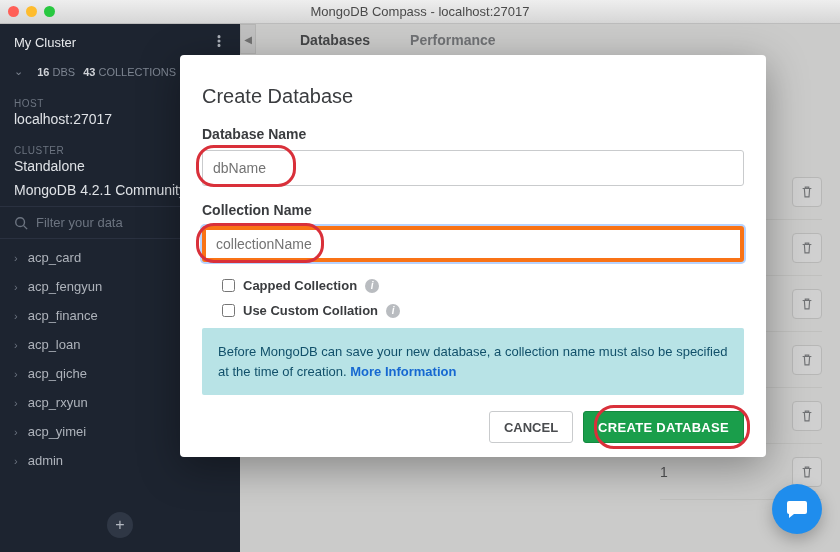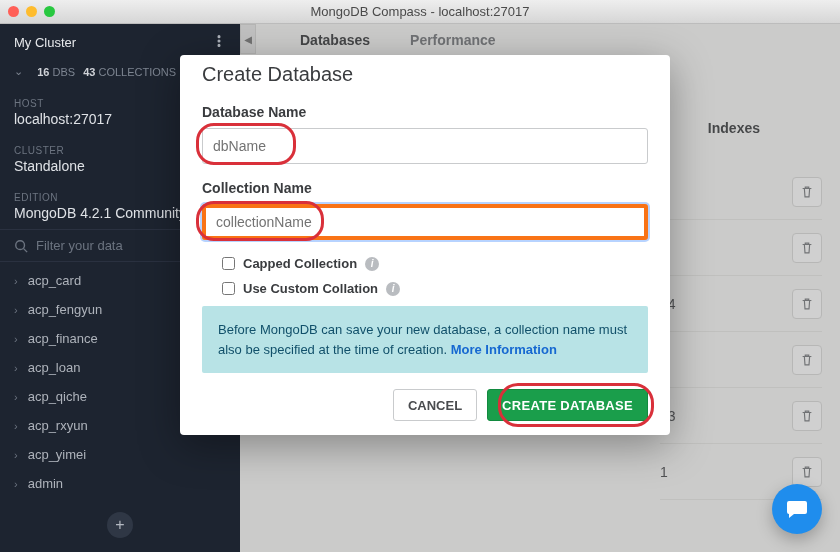--- a/index.html
+++ b/index.html
@@ -39,21 +39,21 @@
   .rows { position:absolute; top:140px; right:18px; left:420px; }
   .row { display:flex; align-items:center; justify-content:space-between; height:56px; border-bottom:1px solid #e6e6e4; }
   .row .val{ width:120px; font-size:14px; color:#3b3d40; }
   .trash{ width:30px; height:30px; border:1px solid #d9d9d7; border-radius:4px; background:#fff; display:flex; align-items:center; justify-content:center; color:#6e7074; cursor:pointer;}
   .trash svg{width:14px;height:14px;}
 
   
   .dim { position:absolute; inset:0; background:rgba(120,120,120,0.35); }
 
   
-  .modal { position:absolute; left:180px; top:55px; width:490px; background:#fff; border-radius:4px; box-shadow:0 10px 40px rgba(0,0,0,0.35); padding:8px 22px 14px; }
+  .modal { position:absolute; left:180px; top:55px; width:586px; background:#fff; border-radius:4px; box-shadow:0 10px 40px rgba(0,0,0,0.35); padding:30px 22px 14px; }
   .modal h2{ font-size:20px; font-weight:400; color:#3a3c3f; margin-bottom:18px; }
   .fld-label{ font-size:14px; font-weight:700; color:#3a3c3f; margin-bottom:8px; }
   .fld{ position:relative; margin-bottom:16px;}
   .fld input{ width:100%; height:36px; border:1px solid #c9cbcd; border-radius:3px; padding:0 10px; font-size:14px; color:#737373; }
   .fld input.foc{ border:4px solid #f97316; box-shadow:0 0 0 2px rgba(111,168,255,0.5); }
   .ring{ position:absolute; border:3px solid #d9303a; border-radius:18px; pointer-events:none; }
   .ring1{ left:-6px; top:-5px; width:100px; height:42px; }
   .ring2{ left:-6px; top:-3px; width:128px; height:40px; }
   .chk{ display:flex; align-items:center; gap:8px; font-size:13px; font-weight:700; color:#3a3c3f; margin-bottom:10px;margin-left:20px; }
   .chk input{ width:13px; height:13px; }
@@ -99,21 +99,20 @@
     </div>
     <div class="sb-stats">
       <span class="chev">⌄</span>
       <span><b>16</b> <span>DBS</span></span>
       <span><b>43</b> <span>COLLECTIONS</span></span>
     </div>
     <div class="sb-section">HOST</div>
     <div class="sb-value">localhost:27017</div>
     <div class="sb-section">CLUSTER</div>
     <div class="sb-value">Standalone</div>
-    <div class="sb-section">EDITION</div>
     <div class="sb-value" style="white-space:nowrap;overflow:hidden;">MongoDB 4.2.1 Community</div>
     <div class="sb-search">
       <svg class="search-ic" viewBox="0 0 16 16" fill="none" stroke="#6c7480" stroke-width="1.6">
           <circle cx="7" cy="7" r="5"></circle>
           <line x1="11" y1="11" x2="15" y2="15"></line>
         </svg>
       <span>Filter your data</span>
     </div>
     <div class="sb-list">
       <div class="sb-item">

